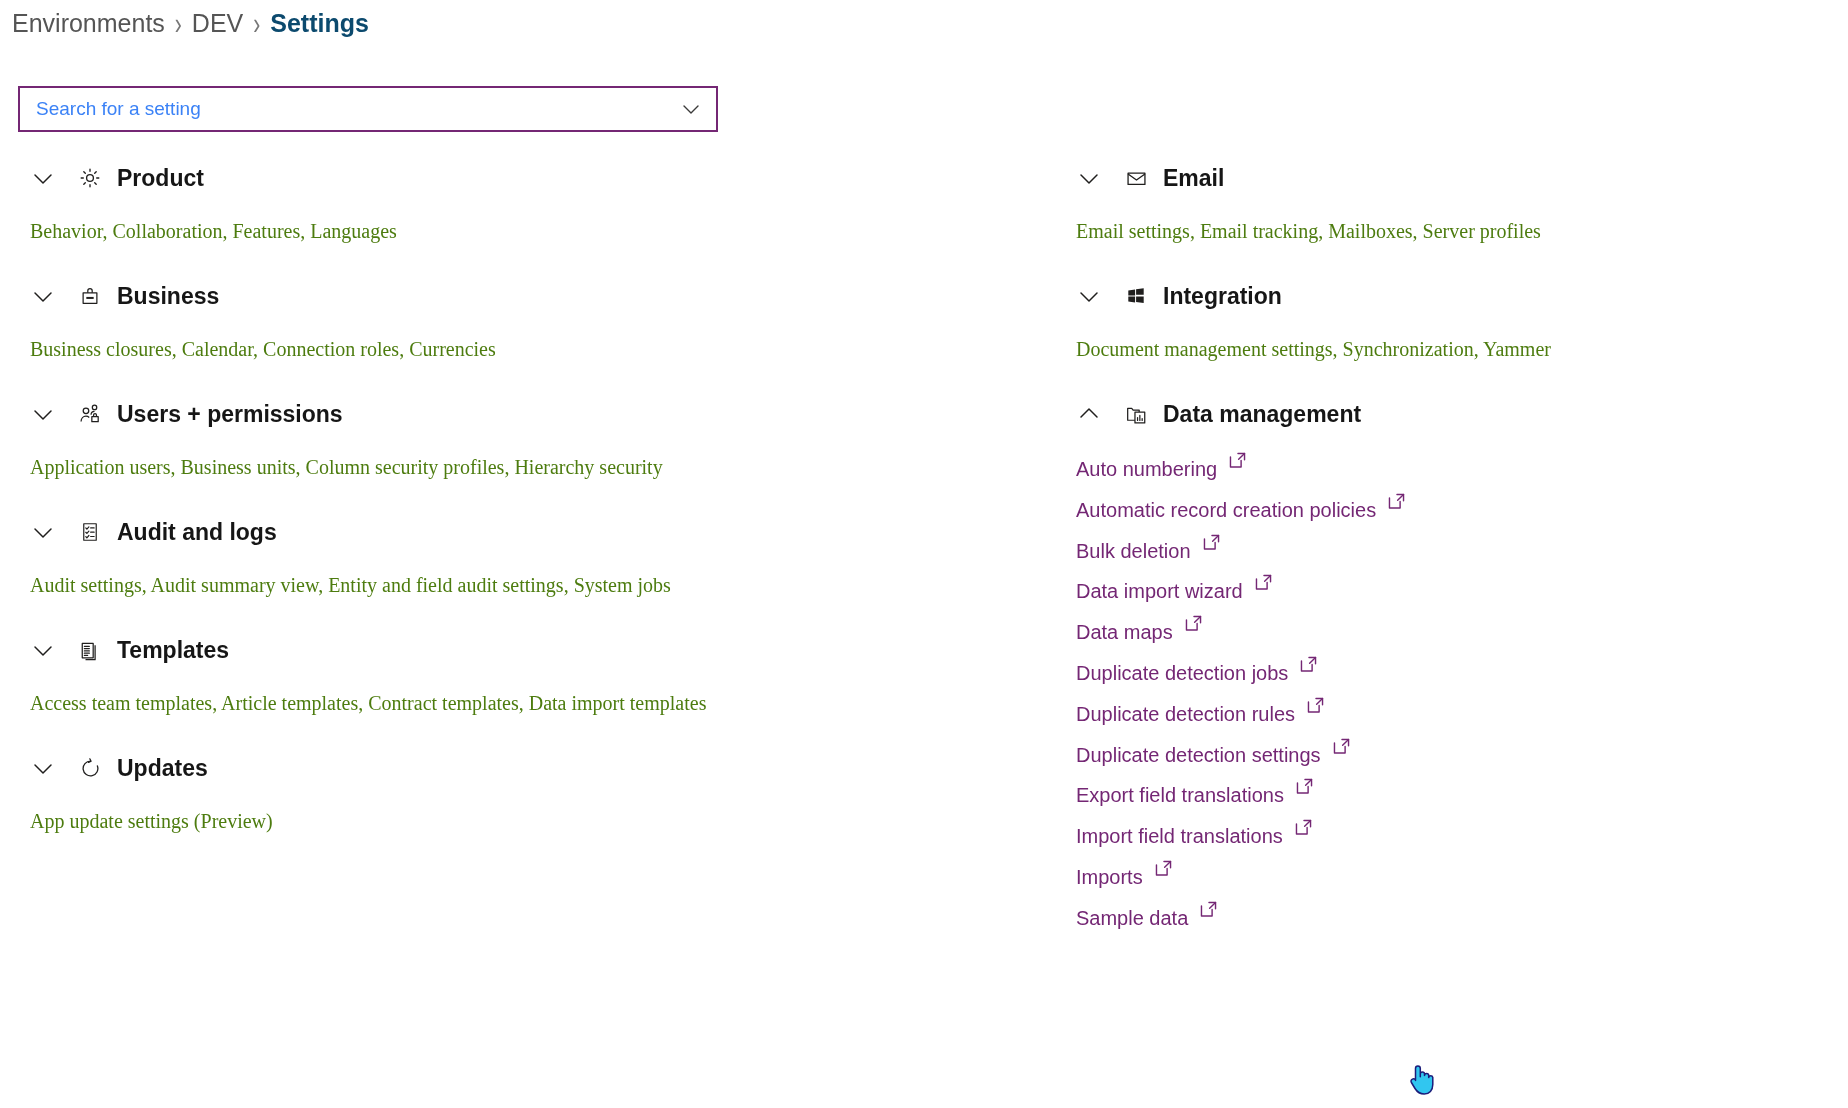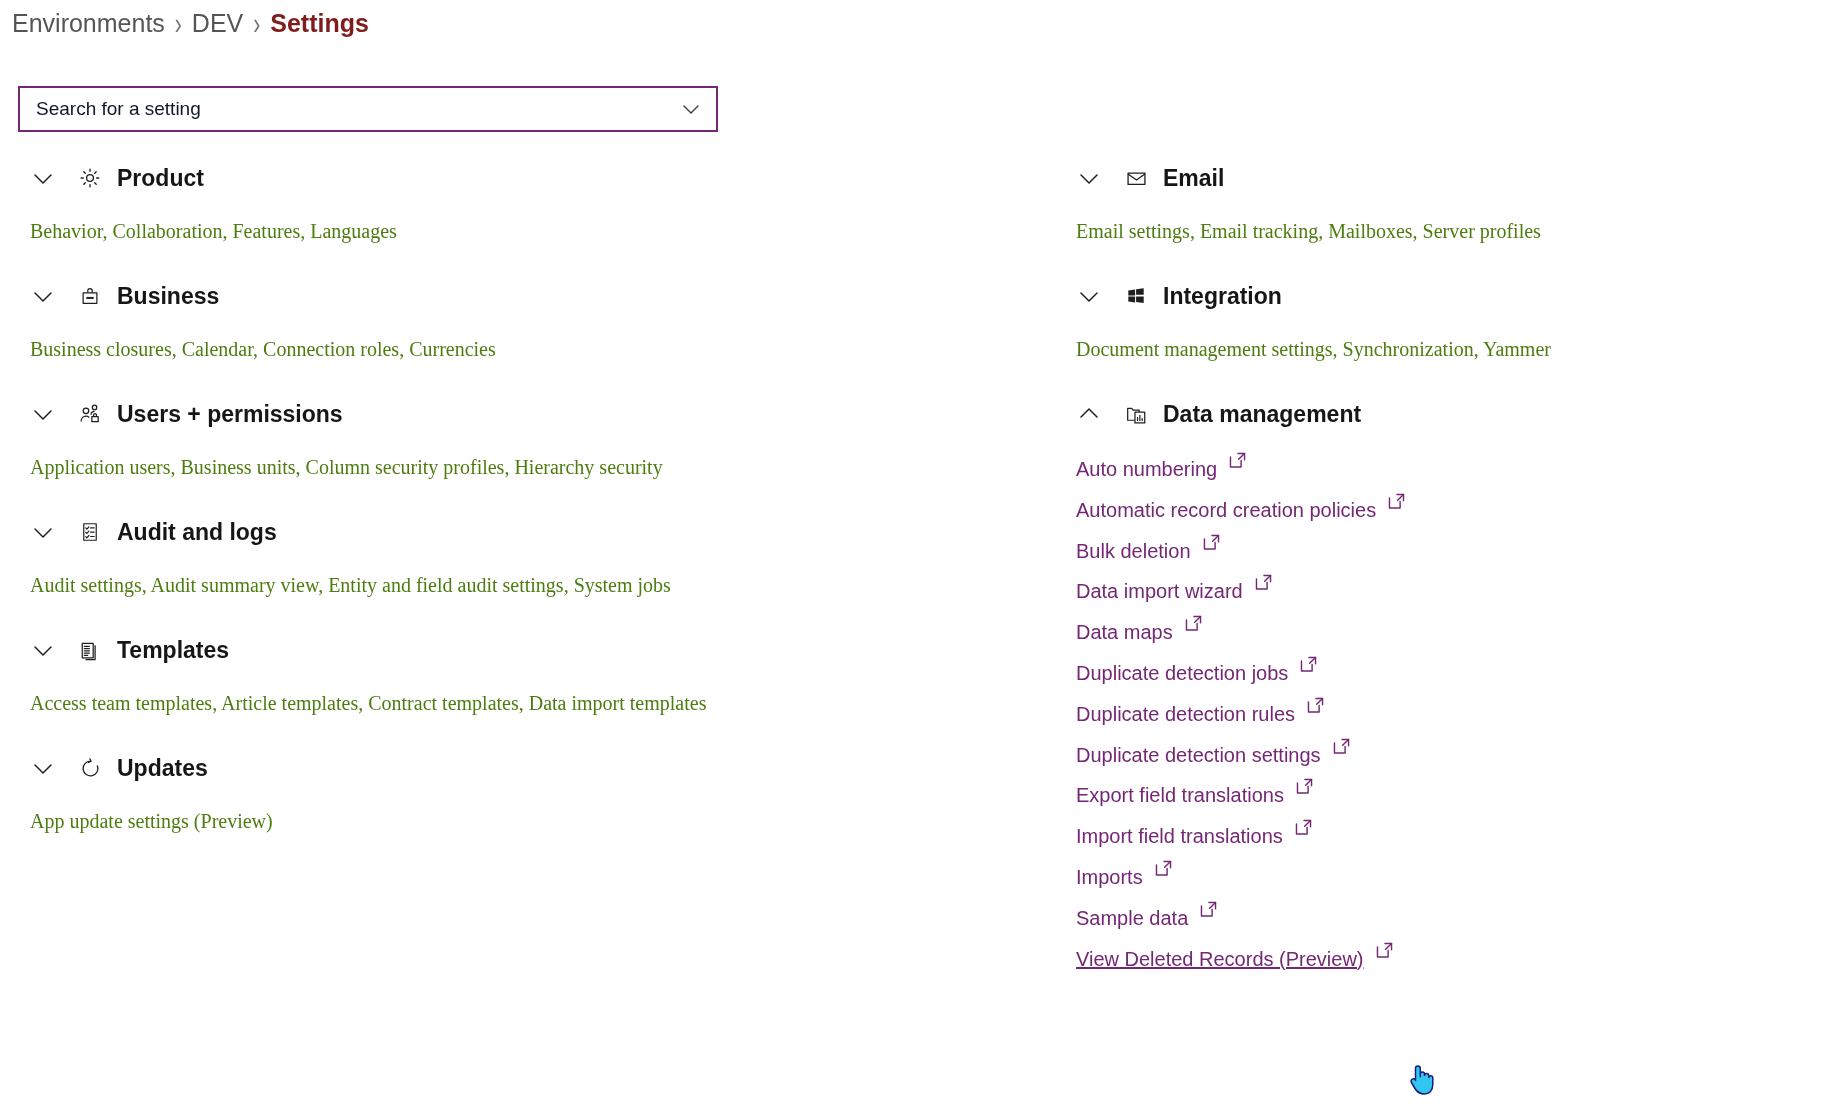--- a/index.html
+++ b/index.html
@@ -18,21 +18,21 @@
     position: absolute;
     left: 12px;
     top: 8px;
     display: flex;
     align-items: center;
     gap: 10px;
     font-size: 25px;
     line-height: 30px;
   }
   .crumb-link { color: #555555; white-space: nowrap; }
-  .crumb-current { color: #7f1d1d; font-weight: bold; white-space: nowrap; }
+  .crumb-current { color: #0c4a6e; font-weight: bold; white-space: nowrap; }
   .crumb-sep {
     color: #777777;
     font-size: 21px;
     display: inline-block;
     transform: scaleY(1.5);
     font-weight: 300;
   }
 
   
   .search-box {
@@ -42,21 +42,21 @@
     width: 700px;
     height: 46px;
     border: 2px solid #742774;
     background: #ffffff;
     display: flex;
     align-items: center;
     padding: 0 14px 0 16px;
   }
   .search-placeholder {
     flex: 1;
-    color: #0f172a;
+    color: #3b82f6;
     font-size: 19px;
     line-height: 22px;
   }
   .chev-dd { width: 22px; height: 22px; flex: 0 0 auto; }
   .chev-dd svg { display: block; }
 
   
   .col {
     position: absolute;
     top: 150px;
@@ -455,30 +455,20 @@
         <span class="link-text">Sample data</span>
         <span class="ext-icon">
           <svg viewBox="0 0 20 20" width="19" height="19" fill="none" stroke="#742774" stroke-width="1.5" stroke-linecap="round" stroke-linejoin="round">
             <path d="M2.6 6.2v10.6h11.2V10"></path>
               <polyline points="10.5,2.6 17.4,2.6 17.4,9.2"></polyline>
               <line x1="17.4" y1="2.6" x2="11.2" y2="8.6"></line>
           </svg>
         </span>
       </div>
 
-      <div class="link-row hovered">
-        <span class="link-text">View Deleted Records (Preview)</span>
-        <span class="ext-icon">
-          <svg viewBox="0 0 20 20" width="19" height="19" fill="none" stroke="#742774" stroke-width="1.5" stroke-linecap="round" stroke-linejoin="round">
-            <path d="M2.6 6.2v10.6h11.2V10"></path>
-              <polyline points="10.5,2.6 17.4,2.6 17.4,9.2"></polyline>
-              <line x1="17.4" y1="2.6" x2="11.2" y2="8.6"></line>
-          </svg>
-        </span>
-      </div>
 
     </div>
   </div>
 
 </div>
 
 <div class="cursor">
   <svg viewBox="0 0 30 38" width="30" height="38">
     <path d="M8.5 18.5V6.4a2.4 2.4 0 0 1 4.8 0v8.3V12a2.1 2.1 0 0 1 4.2 0v1.6a2.1 2.1 0 0 1 4.2 0v1.9a2.1 2.1 0 0 1 4.1 0v7.1c0 5.6-3.4 9.4-8.6 9.4-4.9 0-7.1-2.1-9.2-5.5l-3.6-6c-.8-1.3-.3-2.7 1-3.4 1.2-.6 2.5-.2 3.1.8z" fill="#31c6f0" stroke="#1c1c7a" stroke-width="1.5" stroke-linejoin="round"></path>
   </svg>

